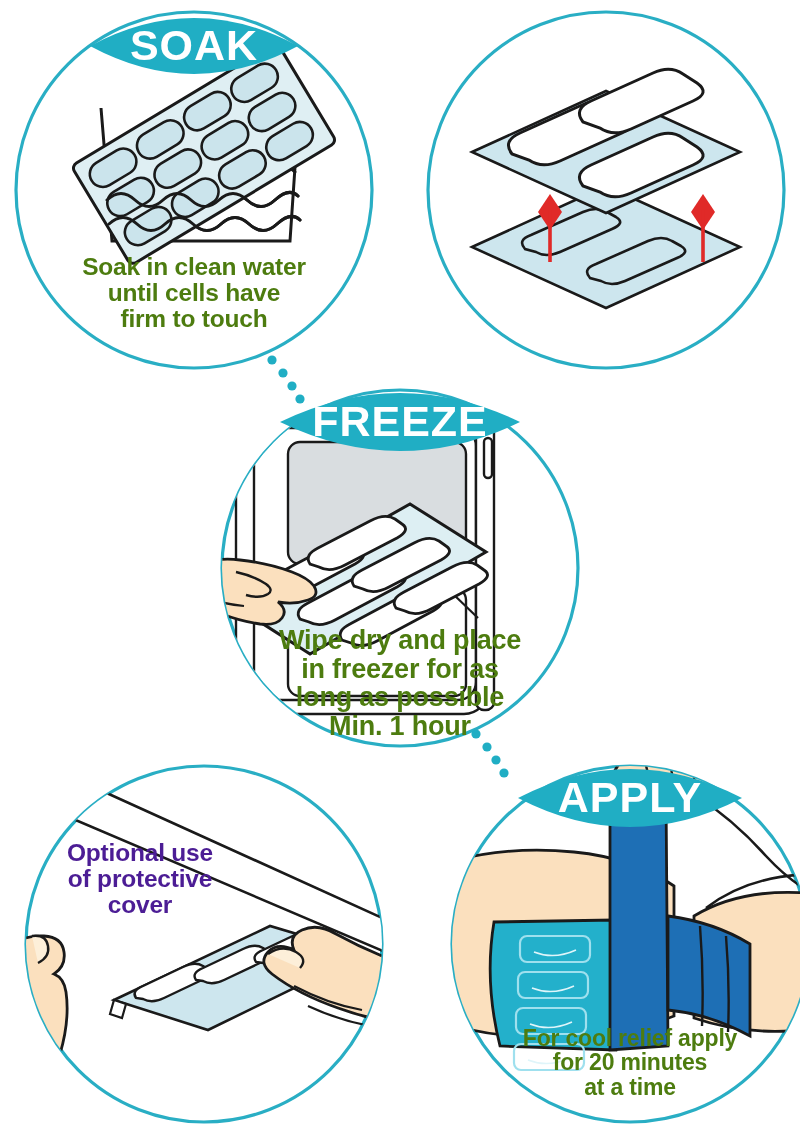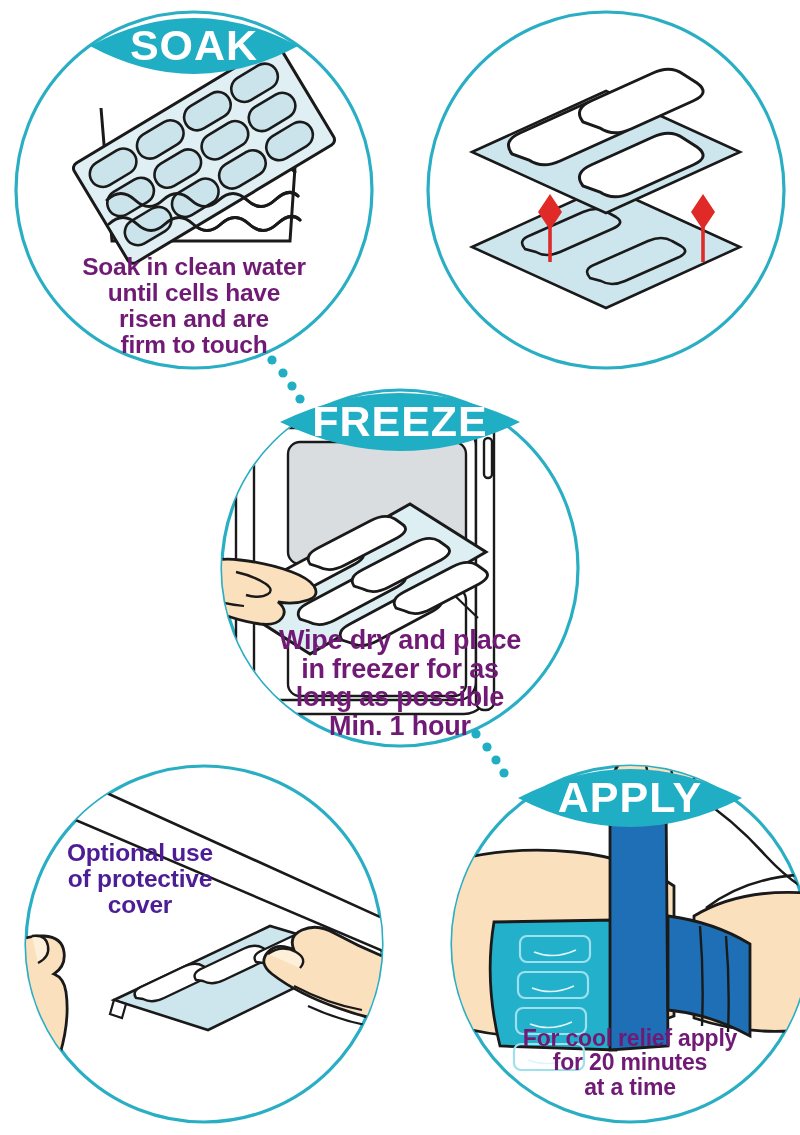--- a/index.html
+++ b/index.html
@@ -8,21 +8,21 @@
     font-family:"Liberation Sans","DejaVu Sans",sans-serif;
   }
   .stage{position:absolute;inset:0;width:800px;height:938px;}
   .panel{position:absolute;}
   .panel svg{display:block;overflow:visible;}
   .caption{
     position:absolute;text-align:center;font-weight:bold;
     line-height:1.06;letter-spacing:-0.2px;
     -webkit-font-smoothing:antialiased;
   }
-  .cap-purple{color:#701a75;}
+  .cap-purple{color:#4d7c0f;}
   .cap-teal{color:#4c1d95;}
   .cap-line{display:block;white-space:nowrap;}
   .banner-text{
     fill:#ffffff;font-family:"Liberation Sans","DejaVu Sans",sans-serif;
     font-weight:bold;letter-spacing:1px;
   }
   .connector{position:absolute;}
 </style>
 </head>
 <body>
@@ -74,21 +74,20 @@
       </g>
 
       <g>
         <path d="M82 42 Q186 -14 290 42 Q186 98 82 42 Z" fill="#20AEC4"></path>
         <text class="banner-text" x="186" y="56" text-anchor="middle" font-size="43">SOAK</text>
       </g>
     </svg>
     <div class="caption cap-purple" style="left:0;top:250px;width:372px;font-size:24.5px;">
       <span class="cap-line">Soak in clean water</span>
       <span class="cap-line">until cells have</span>
-      <span class="cap-line">risen and are</span>
       <span class="cap-line">firm to touch</span>
     </div>
   </div>
 
   <div class="panel" style="left:420px;top:4px;width:372px;height:372px;">
     <svg width="372" height="372" viewBox="0 0 372 372">
       <defs>
         <clipPath id="clipRise">
             <circle cx="186" cy="186" r="178"></circle>
           </clipPath>

